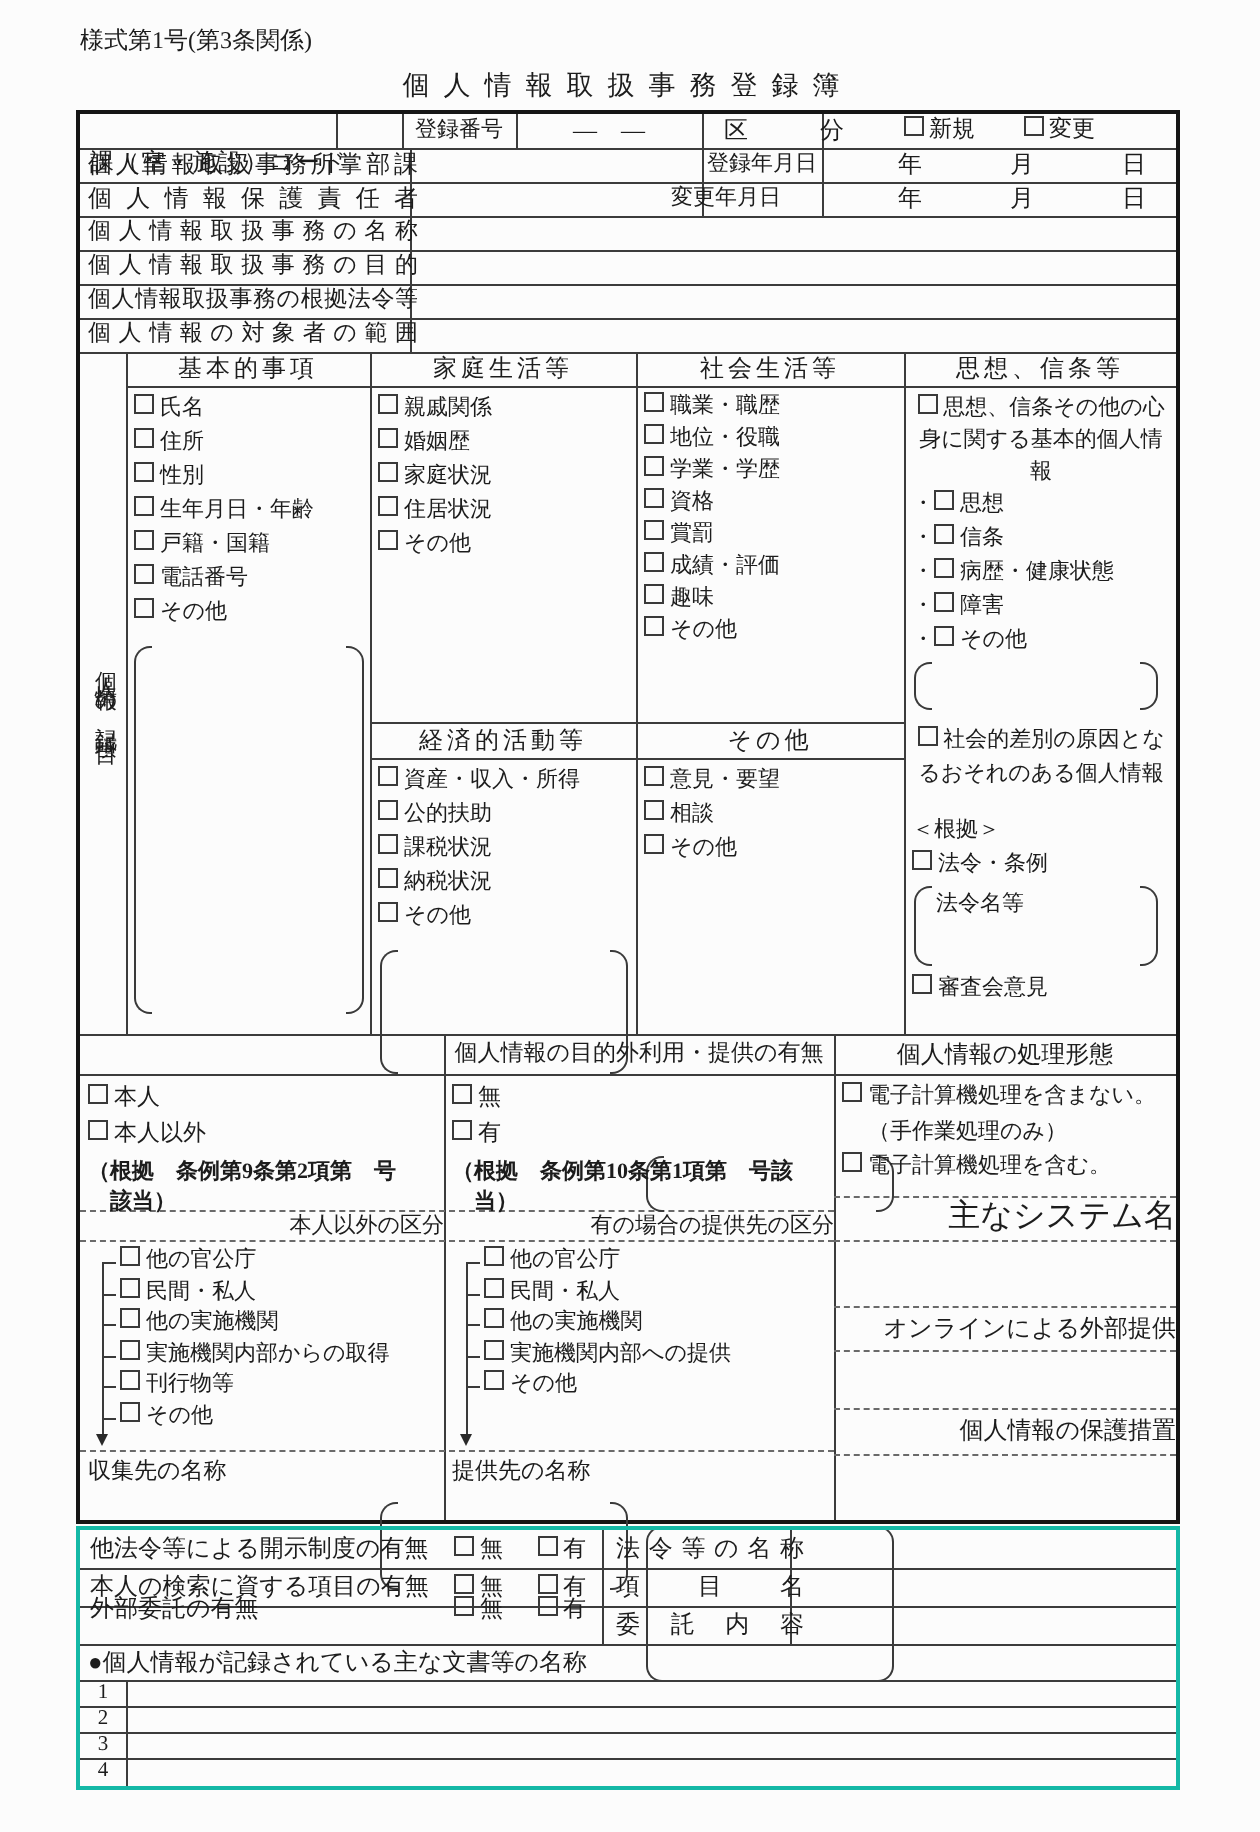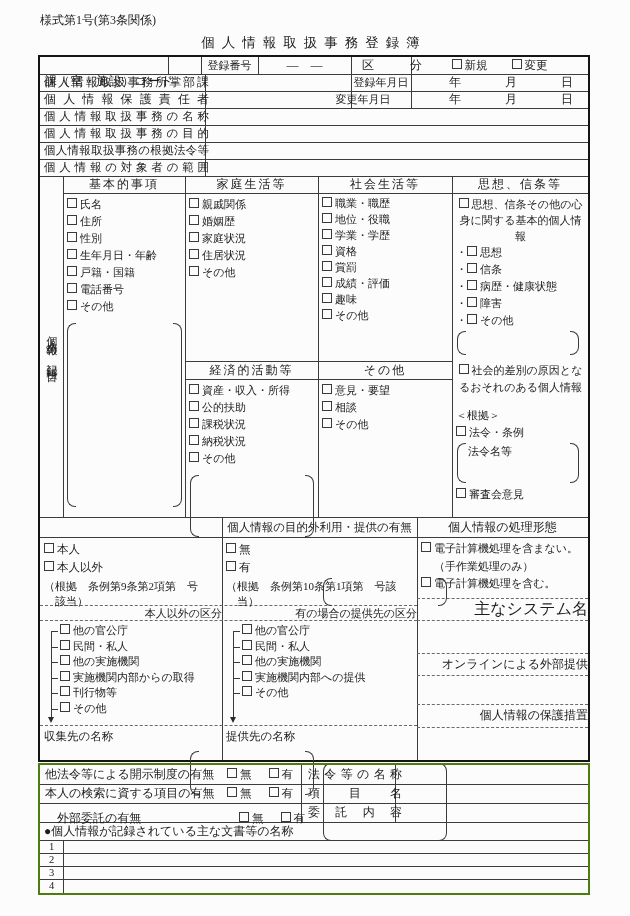--- a/index.html
+++ b/index.html
@@ -1,19 +1,19 @@
 <!DOCTYPE html>
 <html><head>
 <meta charset="utf-8">
 <style>
   html,body { margin:0; padding:0; background:#e8e8e8; }
   .page { position:relative; width:630px; height:916px; background:#fcfcfc; overflow:hidden;
           font-family:"Liberation Serif","DejaVu Serif",serif; color:#1c1c1c; }
   .main { position:absolute; left:38px; top:55px; width:548px; height:703px; border:2px solid #151515; }
-  .btm  { position:absolute; left:38px; top:763px; width:548px; height:128px; border:2px solid #4d7c0f; }
+  .btm  { position:absolute; left:38px; top:763px; width:548px; height:128px; border:2px solid #14b8a6; }
   .hl { position:absolute; height:1px; background:#3c3c3c; }
   .vl { position:absolute; width:1px;  background:#3c3c3c; }
   .dl { position:absolute; height:0; border-top:1px dashed #6a6a6a; }
   .cell { position:absolute; font-size:12px; line-height:17px; white-space:nowrap; overflow:hidden; }
   .jst { text-align:justify; text-align-last:justify; }
   .ctr { text-align:center; }
   .sp2 { letter-spacing:2px; }
   .note { position:absolute; left:40px; top:12px; font-size:12px; }
   .title{ position:absolute; left:38px; top:34px; width:552px; text-align:center;
           font-size:13.5px; letter-spacing:7px; }
@@ -24,21 +24,21 @@
   .ci16 .ci { line-height:16px; }
   .cb { display:inline-block; width:8px; height:8px; border:1px solid #3a3a3a; margin-right:3px; vertical-align:0; }
   .bl .ci::before { content:"・"; }
   .wraptext { font-size:11px; line-height:16px; white-space:normal;text-align:center; }
   .paren { position:relative; margin:2px 2px 0 1px; }
   .paren .pl,.paren .pr { position:absolute; top:0; bottom:0; width:8px; border:0 solid #3a3a3a; }
   .paren .pl { left:0;  border-width:1px 0 1px 1px; border-radius:8px 0 0 8px; }
   .paren .pr { right:0; border-width:1px 1px 1px 0; border-radius:0 8px 8px 0; }
   .paren .ptxt { position:absolute; left:11px; top:1px; font-size:11px; }
   .opt { font-size:11.5px; line-height:18px; white-space:nowrap; }
-  .nte { font-size:11px; line-height:15px; white-space:nowrap; }
+  .nte { font-size:11px; line-height:15px; white-space:nowrap;font-weight:bold; }
   .sub { position:absolute; font-size:11px; line-height:14px; text-align:right; }
   .tree { position:absolute; }
   .ti { position:relative; font-size:11px; line-height:15.5px; padding-left:14px; white-space:nowrap; }
   .ti::before { content:""; position:absolute; left:5px; top:8px; width:7px; height:1px; background:#3a3a3a; }
   .tline { position:absolute; left:5px; top:8px; width:1px; height:86px; background:#3a3a3a; }
   .tarrow{ position:absolute; left:2px; top:94px; width:0; height:0;
            border-left:3.5px solid transparent; border-right:3.5px solid transparent; border-top:6.5px solid #2a2a2a; }
   .flx { position:absolute; display:flex; align-items:center; }
   .brow { position:absolute; display:flex; align-items:center; font-size:12px; white-space:nowrap; }
   .bchk { display:flex; gap:17px; margin-left:auto; padding-right:13px; font-size:11.5px; }
@@ -324,21 +324,21 @@
     <div class="brow" style="left:0;top:19px;width:261px;height:19px;padding-left:5px">
       <span>本人の検索に資する項目の有無</span>
       <span class="bchk">
         <span><span class="cb"></span><span>無</span></span>
         <span><span class="cb"></span><span>有</span></span>
       </span>
     </div>
     <div class="cell jst" style="left:261px;top:19px;width:94px;padding:0 7px;line-height:19px">項目名</div>
     <div class="cell" style="left:355px;top:19px;width:193px;height:19px"></div>
 
-    <div class="brow" style="left:0;top:44px;width:261px;height:19px;padding-left:17px">
+    <div class="brow" style="left:0;top:30px;width:261px;height:19px;padding-left:5px">
       <span>外部委託の有無</span>
       <span class="bchk">
         <span><span class="cb"></span><span>無</span></span>
         <span><span class="cb"></span><span>有</span></span>
       </span>
     </div>
     <div class="cell jst" style="left:261px;top:38px;width:94px;padding:0 7px;line-height:19px">委託内容</div>
     <div class="cell" style="left:355px;top:38px;width:193px;height:19px"></div>
 
     <div class="cell" style="left:0;top:57px;width:548px;line-height:18px;padding-left:4px">●個人情報が記録されている主な文書等の名称</div>

